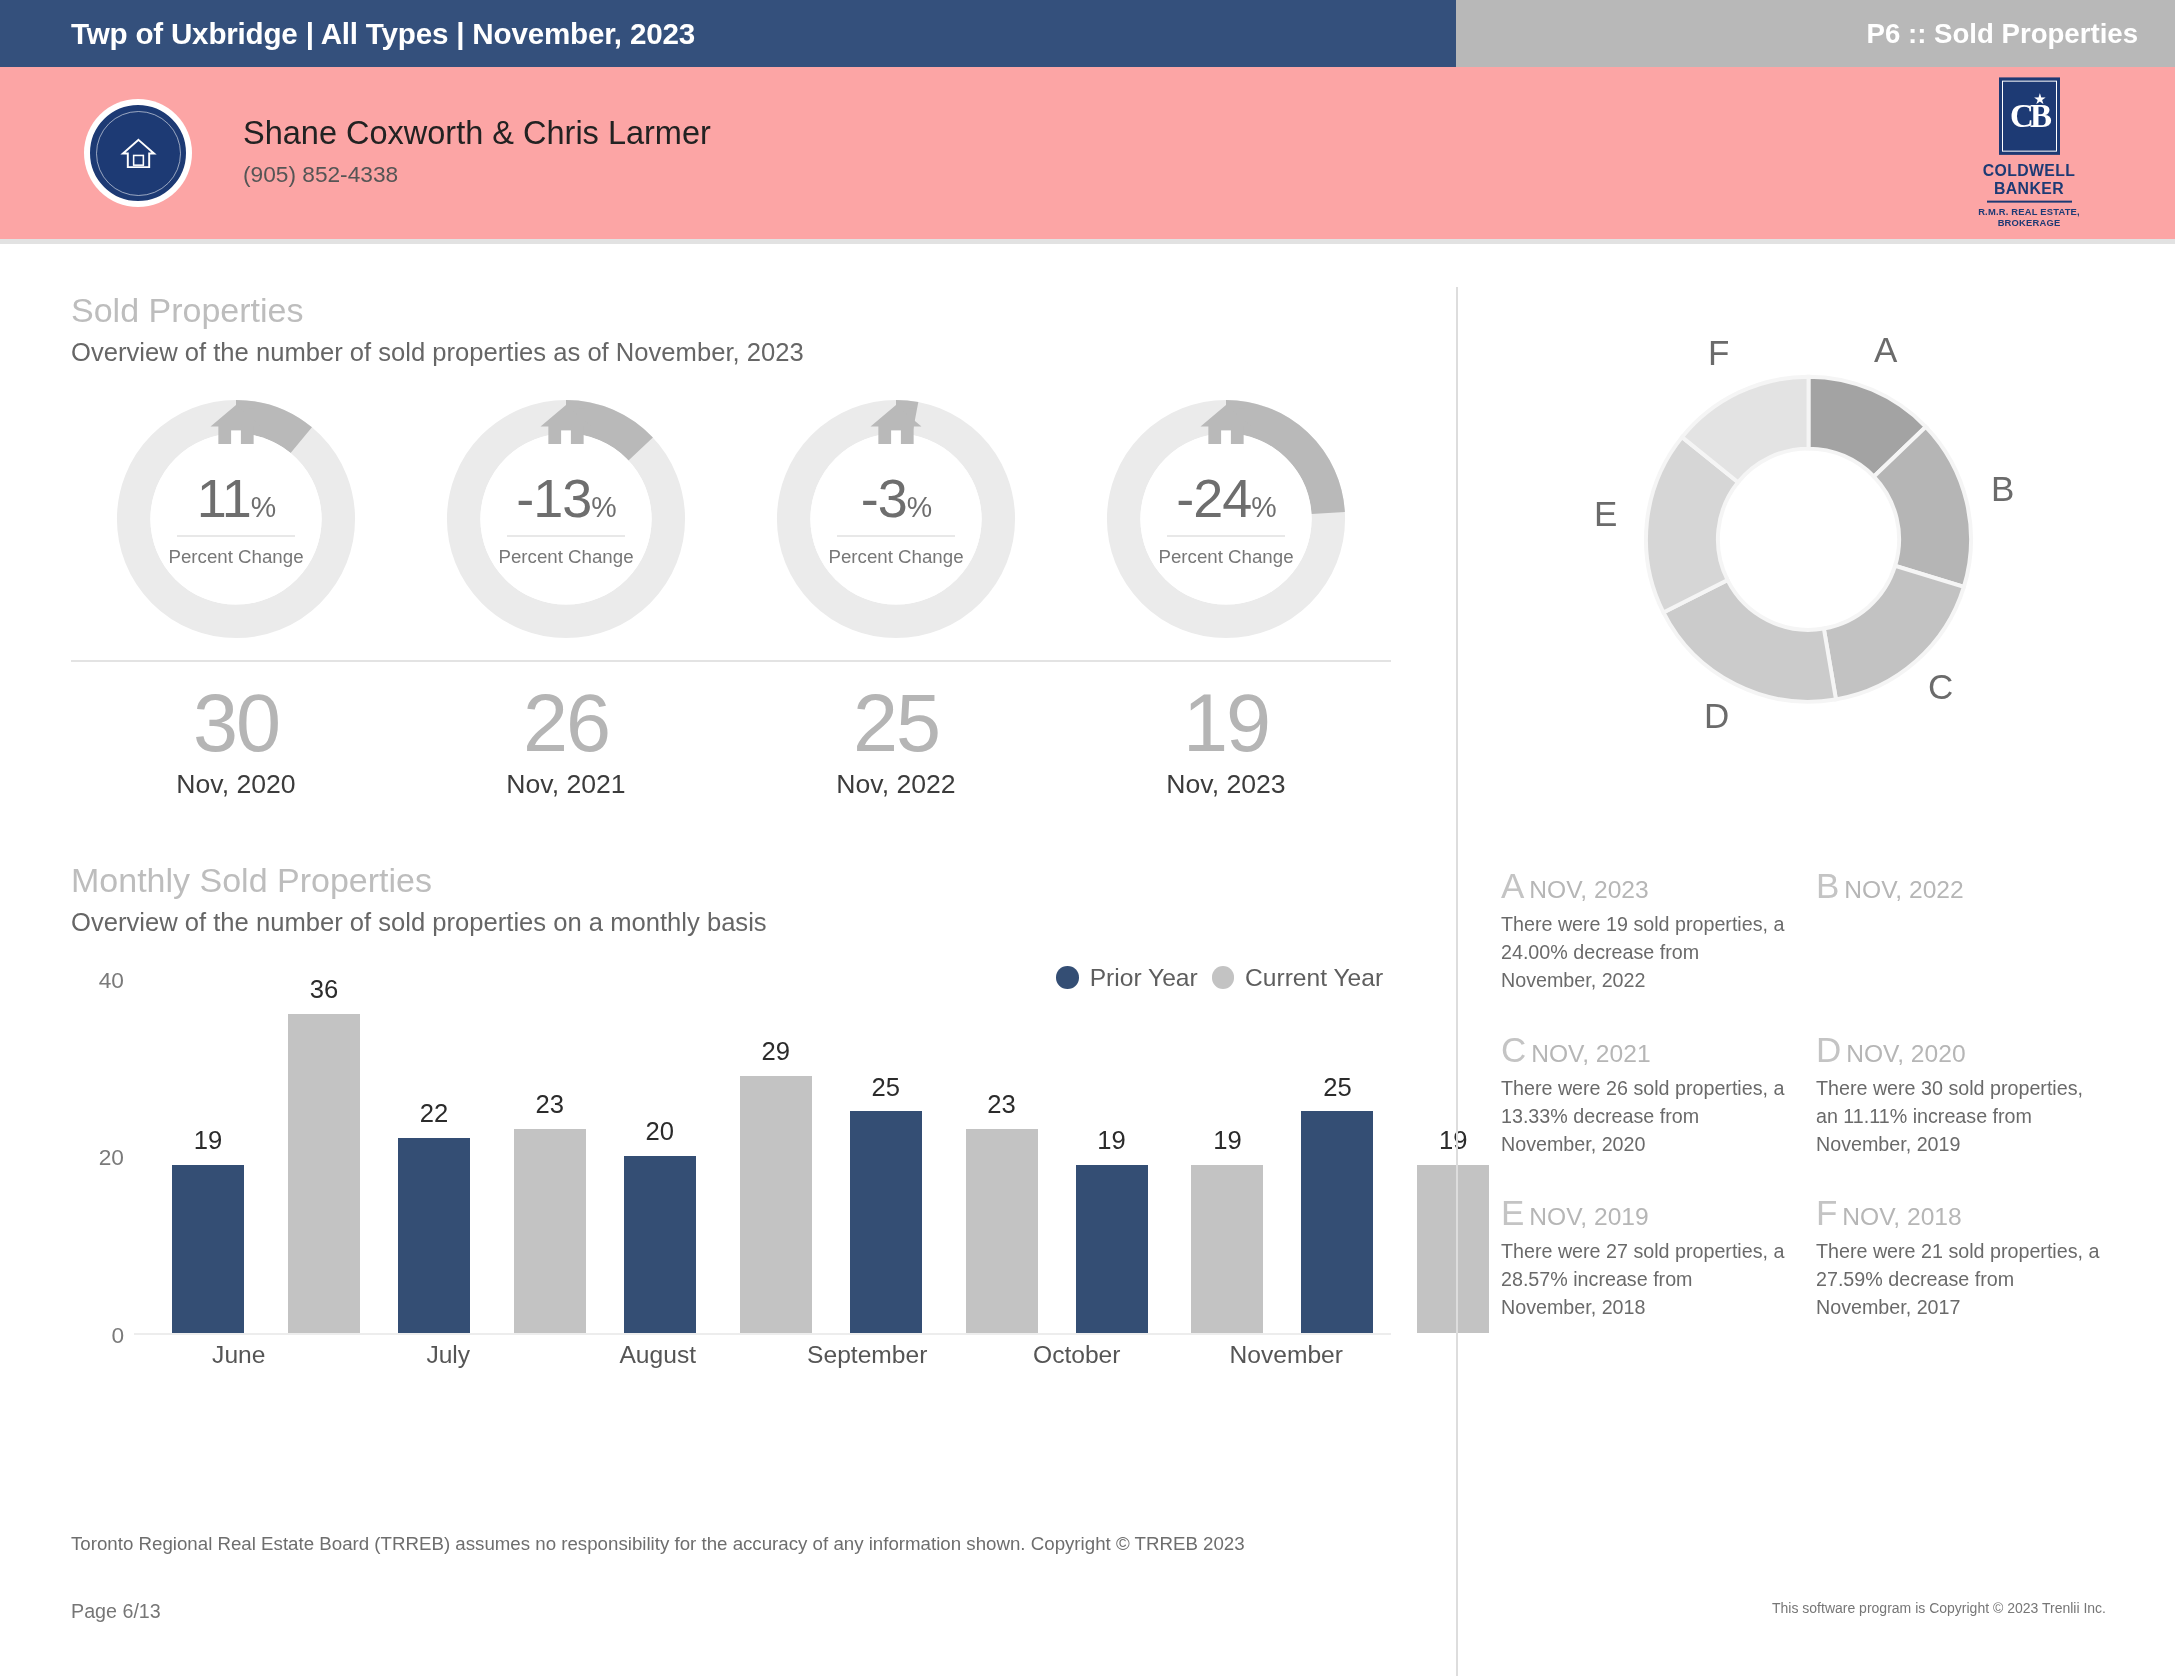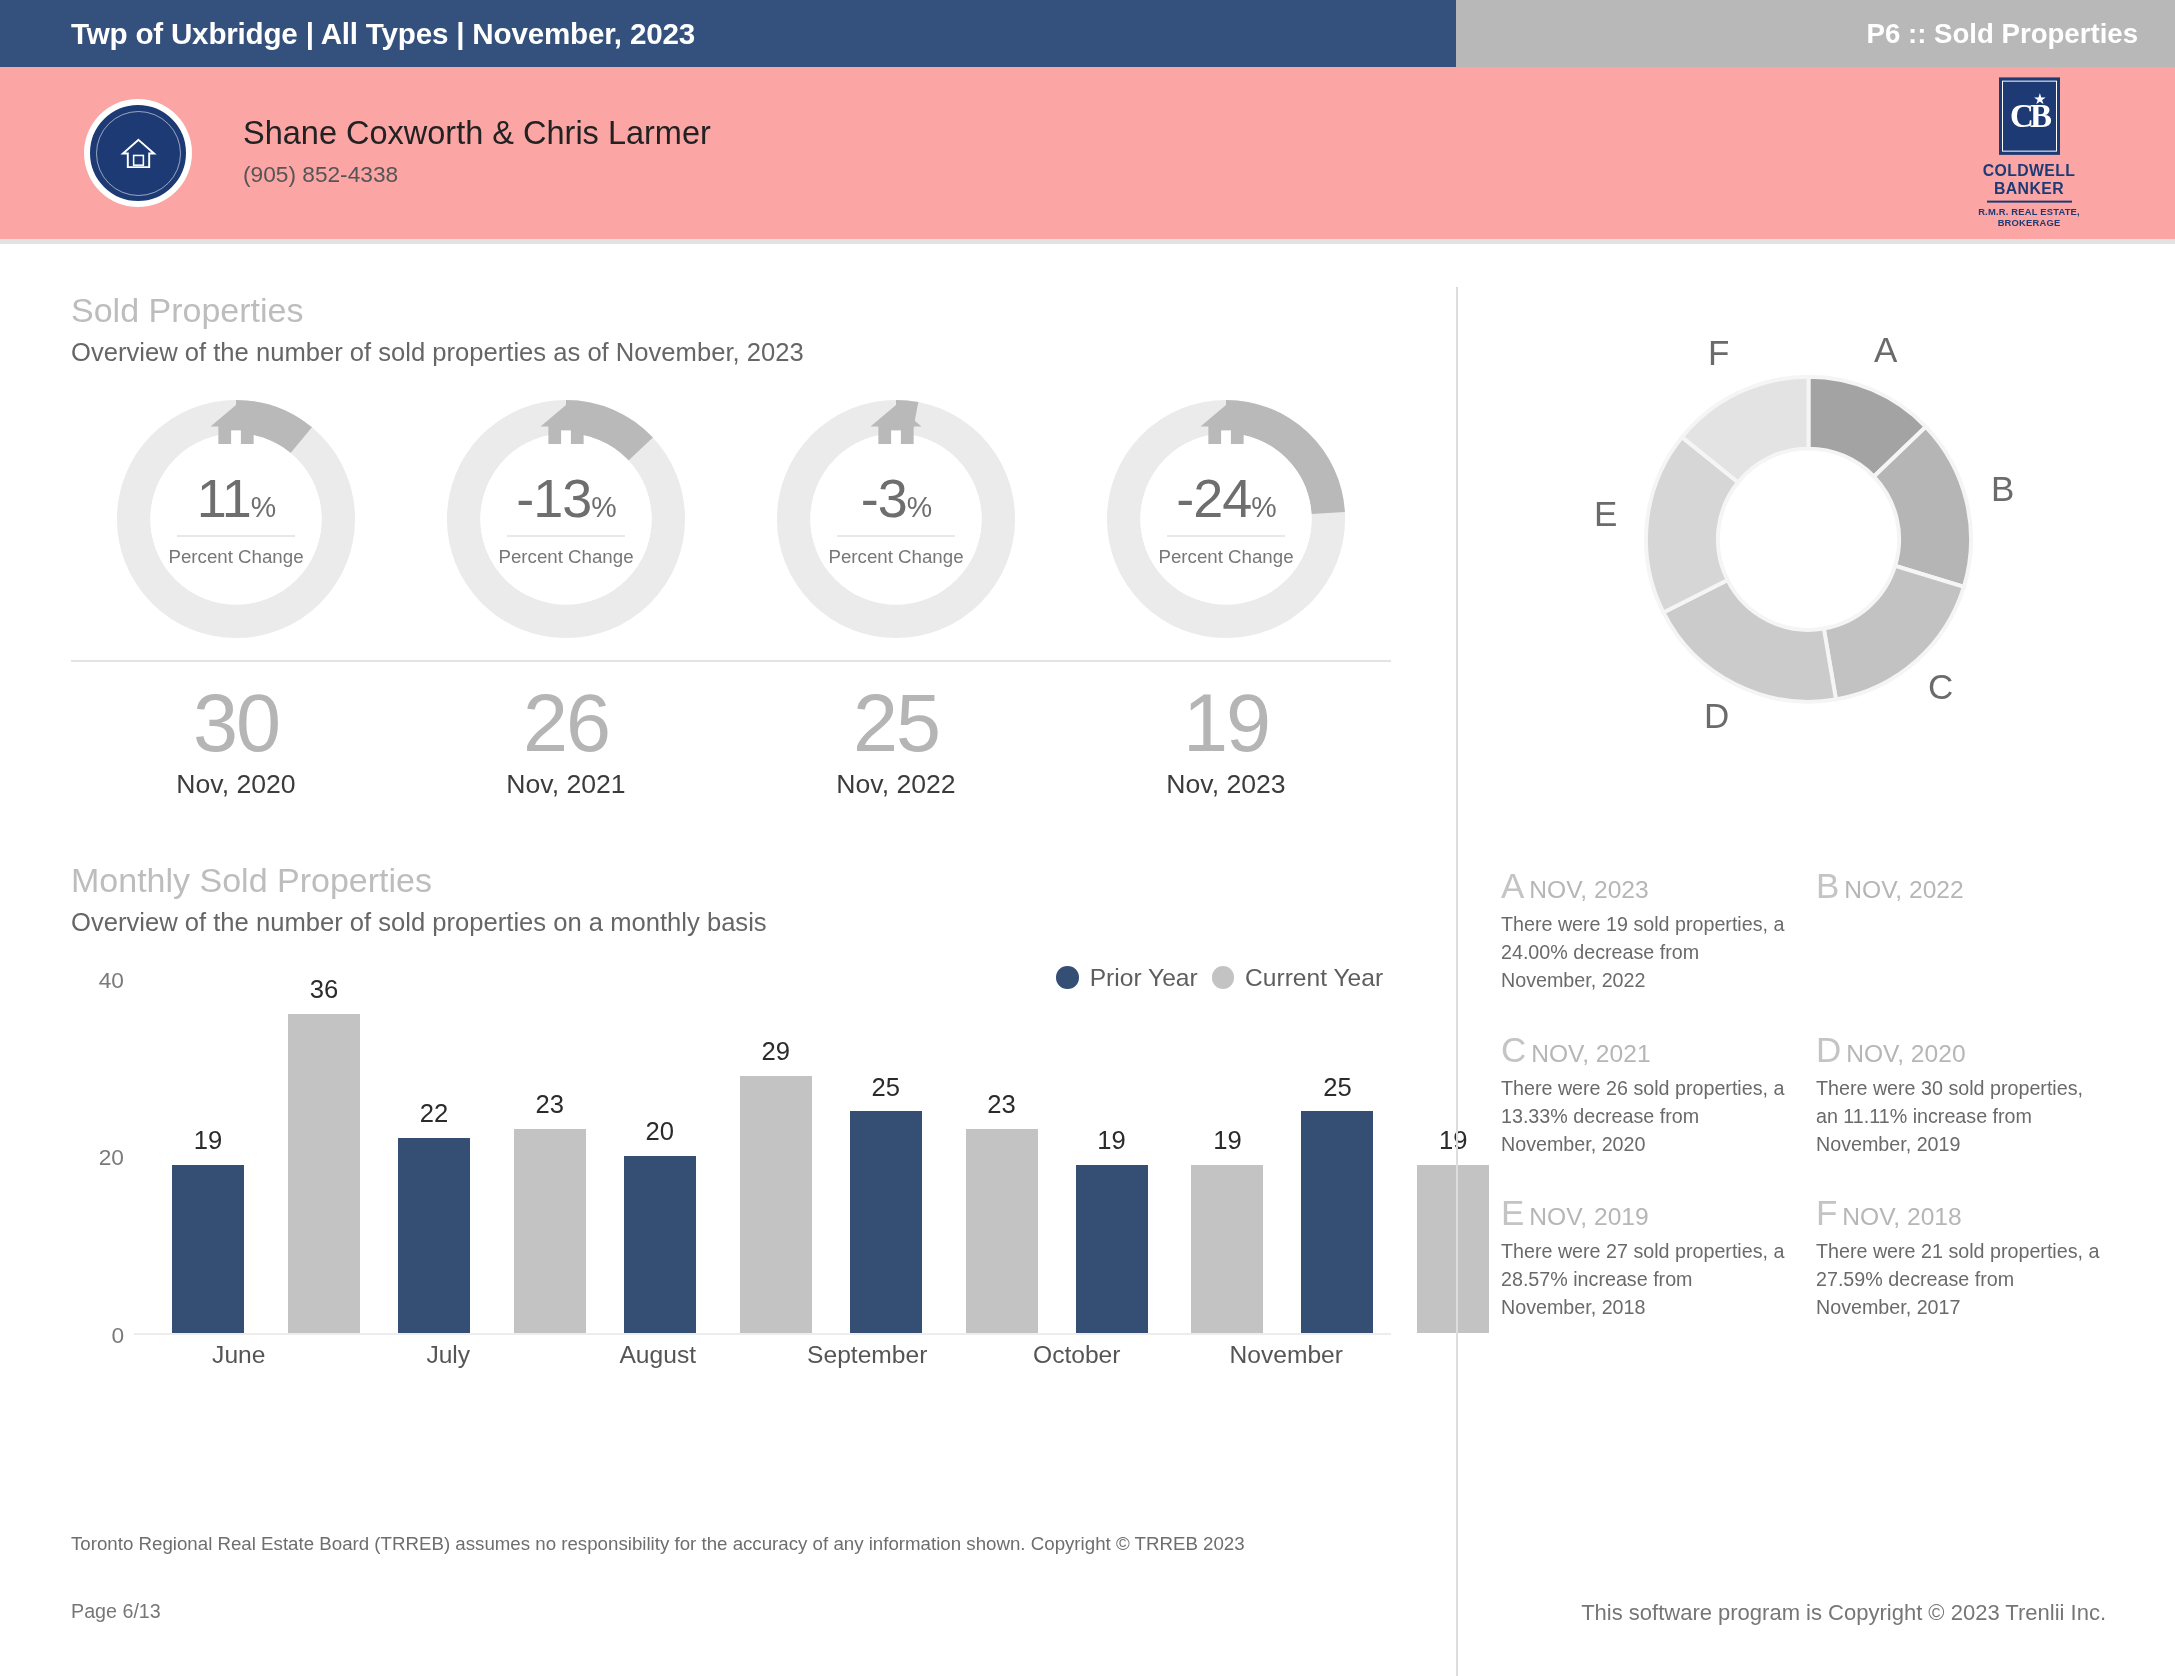--- a/index.html
+++ b/index.html
@@ -142,21 +142,21 @@
   .dl-item { width: 315px; margin-bottom: 35px; padding-right: 23.6px; }
   .dl-head { margin-bottom: 4.9px; white-space: nowrap; }
   .dl-letter { font-size: 35px; color: #c4c4c4; }
   .dl-period { font-size: 24.6px; color: #b6b6b6; margin-left: 4.9px; }
   .dl-desc { font-size: 19.7px; color: #6a6a6a; line-height: 1.42; }
 
   
   .footer { position: absolute; left: 0; top: 1671px; width: 2175px; }
   .disclaimer { position: absolute; left: 71px; top: -138px; font-size: 18.7px; color: #6e6e6e; }
   .pagenum { position: absolute; left: 71px; top: -71px; font-size: 19.7px; color: #767676; }
-  .swcopy { position: absolute; right: 69px; top: -71px; font-size: 22px; color: #767676; margin-left: 16px; }
+  .swcopy { position: absolute; right: 69px; top: -71px; font-size: 14px; color: #767676; margin-left: 16px; }
 </style>
 </head>
 <body>
 
 <div class="topbar">
   <div class="topbar-left">Twp of Uxbridge | All Types | November, 2023</div>
   <div class="topbar-right">P6 :: Sold Properties</div>
 </div>
 
 <div class="agentbar">

